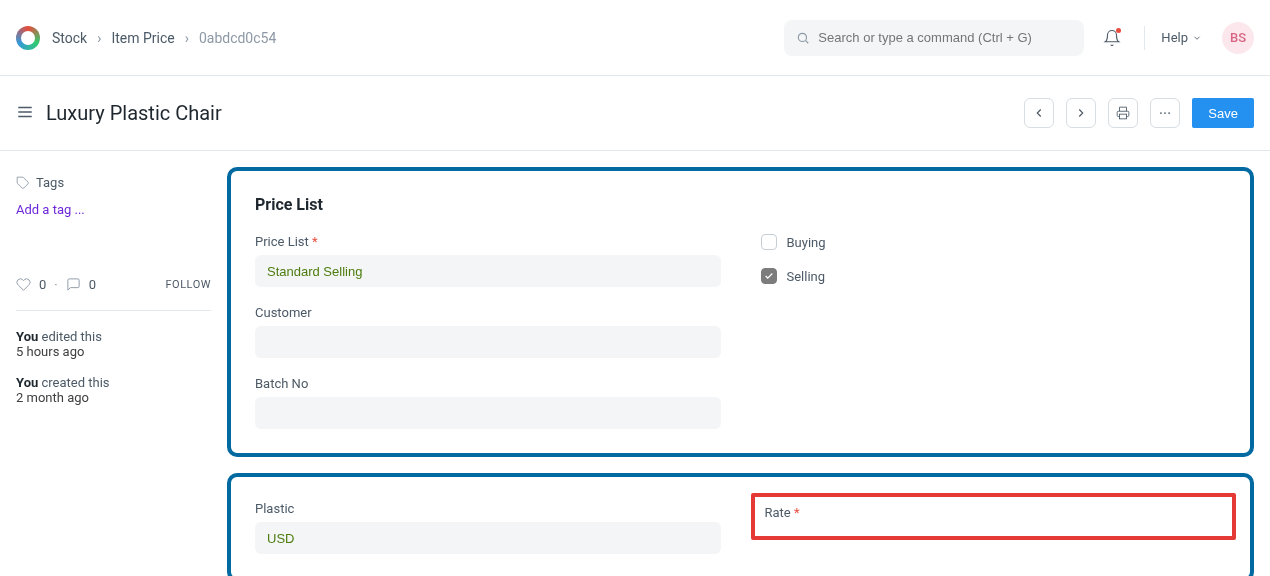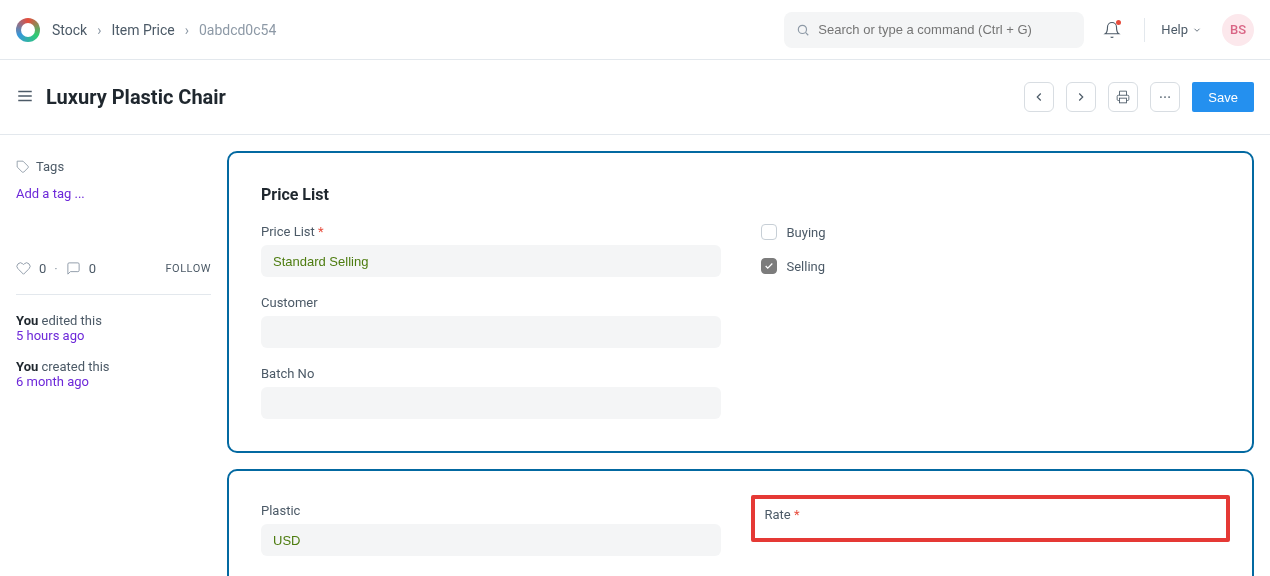--- a/index.html
+++ b/index.html
@@ -1,54 +1,54 @@
 <!DOCTYPE html>
 <html><head>
 <meta charset="utf-8">
 <style>
 * { box-sizing: border-box; margin: 0; padding: 0; }
 body { font-family: -apple-system, BlinkMacSystemFont, "Segoe UI", Roboto, sans-serif; background: #fff; color: #1f272e; font-size: 14px; }
 
-.topbar { display: flex; align-items: center; height: 60px; padding: 0 16px; border-bottom: 1px solid #e3e8ed; gap: 12px; }
+.topbar { display: flex; align-items: center; height: 76px; padding: 0 16px; border-bottom: 1px solid #e3e8ed; gap: 12px; }
 .logo { width: 24px; height: 24px; border-radius: 50%; background: conic-gradient(#e74c3c,#2ecc71,#3498db,#e74c3c); position: relative; }
 .logo::after { content:""; position:absolute; inset:5px; background:#fff; border-radius:50%; }
 .breadcrumb { display: flex; align-items: center; gap: 10px; color: #4c5a67; }
 .breadcrumb .id { color: #8d99a6; }
 .crumb { cursor: pointer; }
 .crumb-sep { color: #8d99a6; }
 .topbar-spacer { flex: 1; }
 .search { display: flex; align-items: center; background: #f4f5f6; border-radius: 8px; height: 36px; width: 300px; padding: 0 12px; gap: 8px; color: #8d99a6; }
 .search input { border: none; background: transparent; outline: none; flex: 1; font-size: 13px; color: #4c5a67; }
 .icon-btn { width: 32px; height: 32px; display: flex; align-items: center; justify-content: center; border-radius: 6px; cursor: pointer; color: #4c5a67; position: relative; }
 .bell-dot { position:absolute; top:6px; right:7px; width:5px; height:5px; background:#e74c3c; border-radius:50%; }
 .divider { width:1px; height:24px; background:#e3e8ed; margin:0 4px; }
 .help { display:flex; align-items:center; gap:4px; cursor:pointer; color:#4c5a67; font-size:13px; }
 .avatar { width:32px; height:32px; border-radius:50%; background:#fce8ec; color:#d96585; display:flex; align-items:center; justify-content:center; font-size:13px; font-weight:500; margin-left:8px; }
 
 .pagehead { display:flex; align-items:center; height:75px; padding:0 16px; border-bottom:1px solid #e3e8ed; gap:12px; }
 .menu-icon { cursor:pointer; color:#4c5a67; }
-.page-title { font-size:20px; font-weight:700; }
+.page-title { font-size:20px; font-weight:400; }
 .pagehead-spacer { flex:1; }
 .tool-btn { width:30px; height:30px; border:1px solid #d8dde2; border-radius:6px; display:flex; align-items:center; justify-content:center; cursor:pointer; color:#4c5a67; background:#fff; }
 .save-btn { height:30px; padding:0 16px; background:#2490ef; color:#fff; border:none; border-radius:2px; font-weight:500; cursor:pointer; font-size:13px; }
 
 .body { display:flex; padding:16px; gap:16px; align-items:flex-start; }
 .sidebar { width:195px; }
 .tags-label { display:flex; align-items:center; gap:6px; color:#4c5a67; font-size:13px; margin-bottom:12px;margin-top:8px; }
 .add-tag { color:#6d28d9; font-size:13px; margin-bottom:60px; }
 .stats-row { display:flex; align-items:center; gap:8px; color:#4c5a67; font-size:13px; padding-bottom:18px; border-bottom:1px solid #e3e8ed; }
 .stats-row .dot { color:#8d99a6; }
 .follow { margin-left:auto; font-size:11px; letter-spacing:0.5px; color:#4c5a67; cursor:pointer; }
 .activity { margin-top:18px; font-size:13px; }
 .activity-item { margin-bottom:16px; color:#4c5a67; }
 .activity-item strong { color:#1f272e; }
-.activity-time { color:#6d28d9; }
+.activity-time { color:#404040; }
 
 .main { flex:1; display:flex; flex-direction:column; gap:16px; }
-.card { border:2px solid #0369a1; border-radius:10px; padding:32px; }
+.card { border:4px solid #0369a1; border-radius:10px; padding:24px; }
 .card h3 { font-size:16px; font-weight:700; margin-bottom:20px; }
 .form-row { display:flex; gap:40px; }
 .form-col { flex:1; display:flex; flex-direction:column; gap:18px; }
 .field-label { font-size:13px; color:#4c5a67; margin-bottom:6px; display:block; }
 .req { color:#e74c3c; }
 .field-input { width:100%; height:32px; background:#f4f5f6; border:none; border-radius:6px; padding:0 12px; font-size:13px; color:#4d7c0f; outline:none; }
 .checkbox-row { display:flex; align-items:center; gap:10px; font-size:13px; color:#4c5a67; }
 .chk { width:16px; height:16px; border-radius:4px; border:1px solid #c7cfd6; display:flex; align-items:center; justify-content:center; background:#fff; cursor:pointer; }
 .chk.checked { background:#7c7c7c; border-color:#7c7c7c; color:#fff; }
 .chk.checked svg { display:block; }
@@ -153,21 +153,21 @@
       <span>0</span>
       <span class="follow">FOLLOW</span>
     </div>
     <div class="activity">
       <div class="activity-item">
         <div><strong>You</strong><span> edited this</span></div>
         <div class="activity-time">5 hours ago</div>
       </div>
       <div class="activity-item">
         <div><strong>You</strong><span> created this</span></div>
-        <div class="activity-time">6 month ago</div>
+        <div class="activity-time">2 month ago</div>
       </div>
     </div>
   </div>
 
   <div class="main">
     <div class="card">
       <h3>Price List</h3>
       <div class="form-row">
         <div class="form-col">
           <div>

